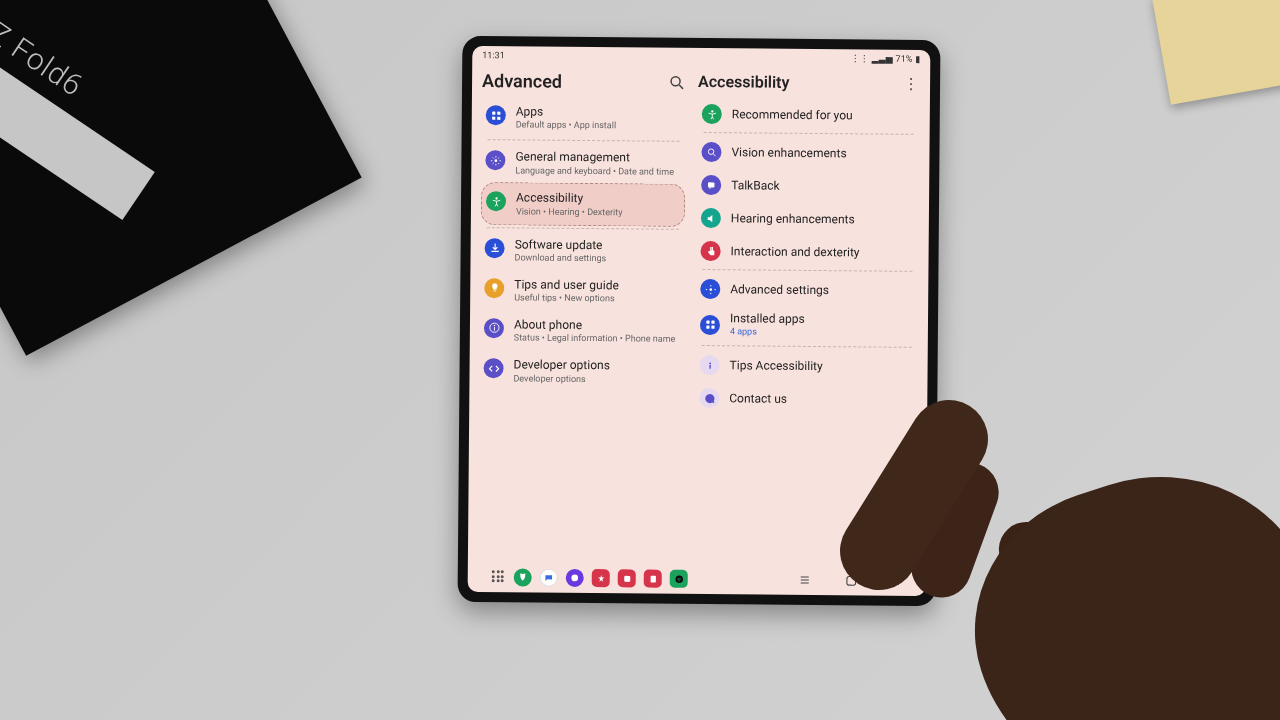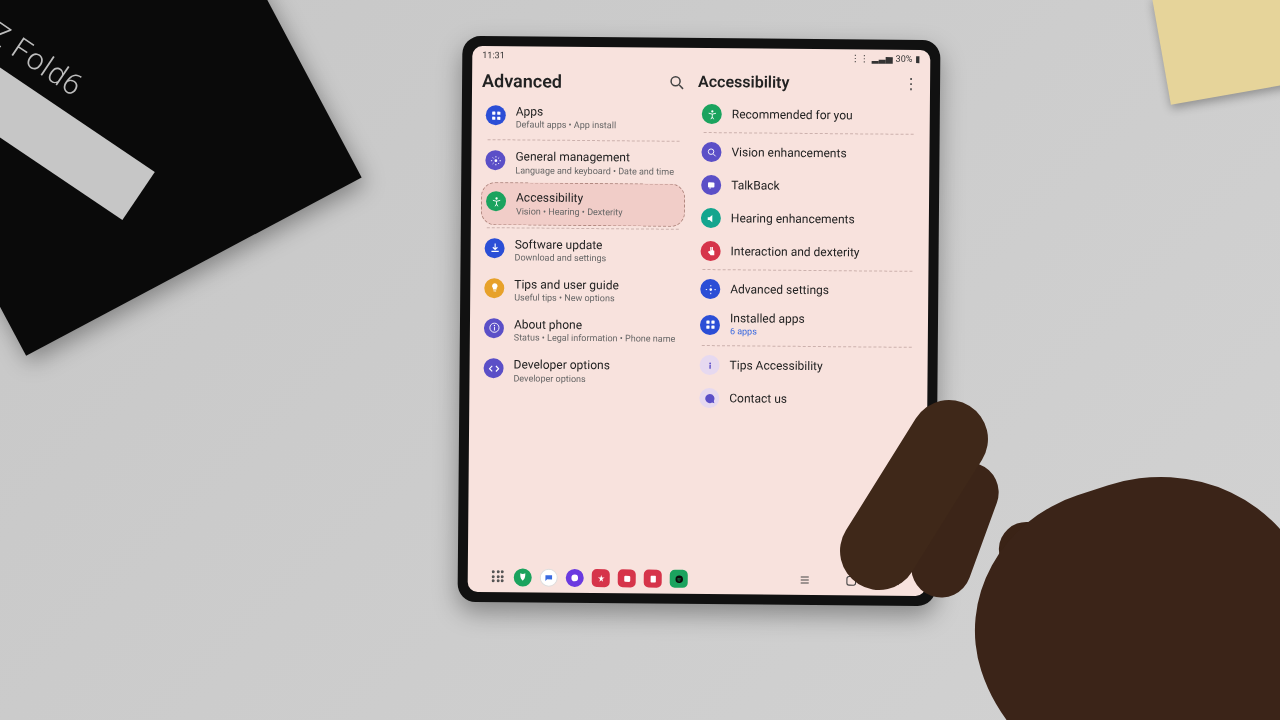--- a/index.html
+++ b/index.html
@@ -267,21 +267,21 @@
 <div class="top-right-prop"></div>
 
 <div class="device">
   <div class="screen">
 
     <div class="status-bar">
       <span>11:31</span>
       <div class="status-right">
         <span>⋮⋮</span>
         <span>▂▃▅</span>
-        <span>30%</span>
+        <span>71%</span>
         <span>▮</span>
       </div>
     </div>
 
     <div class="panes">
 
       <div class="pane-left">
         <div class="pane-header">
           <div class="pane-title-left">Advanced</div>
           <div class="search-icon">
@@ -464,21 +464,21 @@
             <div class="icon-circ" style="background:#2b4ed6">
               <svg viewBox="0 0 24 24" fill="#fff">
                   <rect x="3" y="3" width="7" height="7" rx="1"></rect>
                   <rect x="14" y="3" width="7" height="7" rx="1"></rect>
                   <rect x="3" y="14" width="7" height="7" rx="1"></rect>
                   <rect x="14" y="14" width="7" height="7" rx="1"></rect>
                 </svg>
             </div>
             <div class="row-text">
               <span class="row-title">Installed apps</span>
-              <span class="row-sub-blue">6 apps</span>
+              <span class="row-sub-blue">4 apps</span>
             </div>
           </div>
           <div class="sep"></div>
 
           <div class="row compact">
             <div class="icon-circ" style="background:#e6d9f0">
               <svg viewBox="0 0 24 24" fill="#5b4fc7">
                   <circle cx="12" cy="7" r="2"></circle>
                   <rect x="10.5" y="10" width="3" height="9"></rect>
                 </svg>

